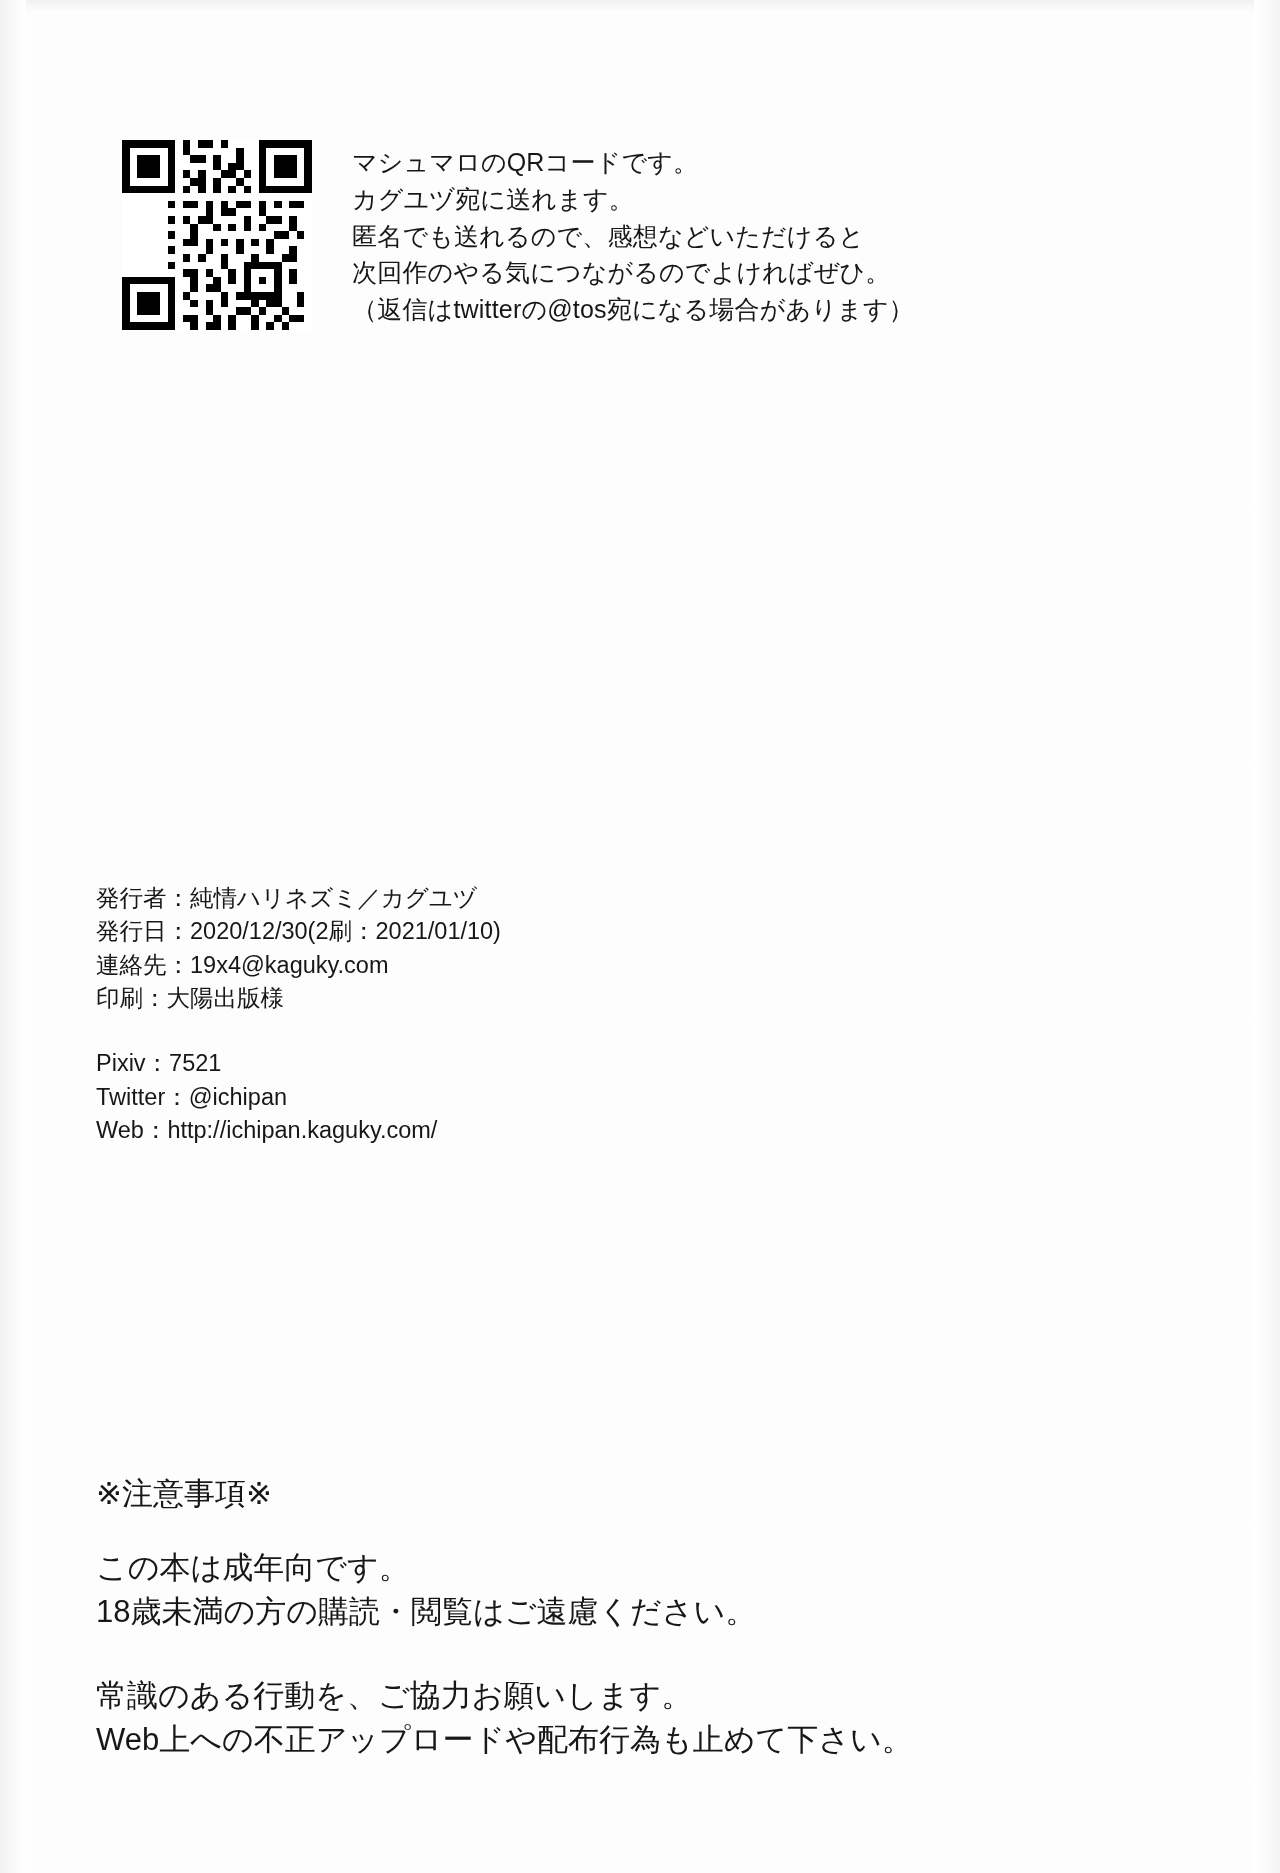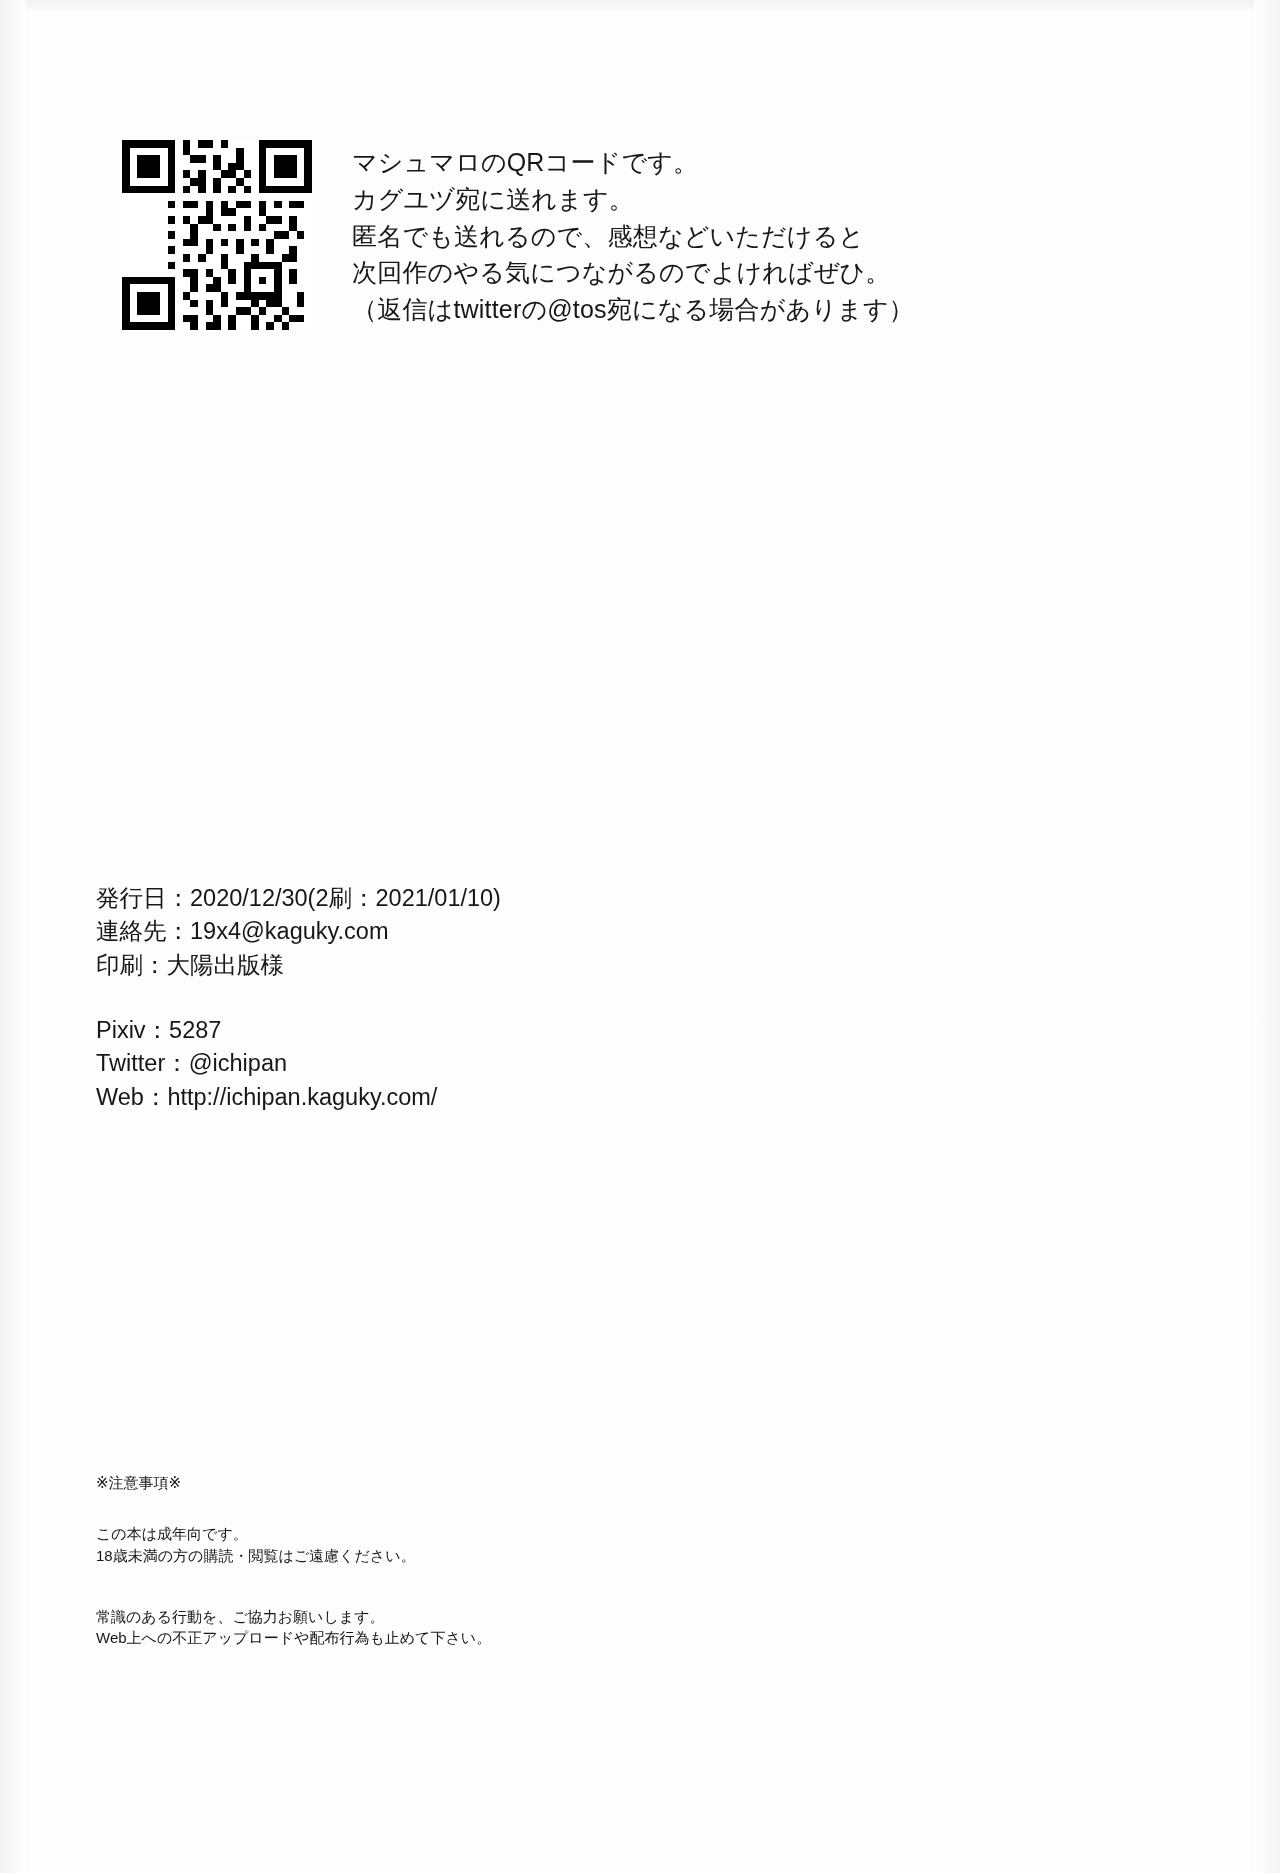--- a/index.html
+++ b/index.html
@@ -65,21 +65,21 @@
   }
   .colophon .gap {
     height: 32px;
   }
 
   
   .notice {
     position: absolute;
     left: 96px;
     top: 1472px;
-    font-size: 15px;
+    font-size: 31px;
     line-height: 1.42;
     color: #171717;
   }
   .notice .heading {
     margin-bottom: 30px;
   }
   .notice .para {
     margin-bottom: 40px;
   }
   .notice .para:last-child {
@@ -234,25 +234,26 @@
       </g>
     </svg>
     <div class="qr-text">マシュマロのQRコードです。
 カグユヅ宛に送れます。
 匿名でも送れるので、感想などいただけると
 次回作のやる気につながるのでよければぜひ。
 （返信はtwitterの@tos宛になる場合があります）</div>
   </div>
 
   <div class="colophon">
+    <div class="line">発行者：純情ハリネズミ／カグユヅ</div>
     <div class="line">発行日：2020/12/30(2刷：2021/01/10)</div>
     <div class="line">連絡先：19x4@kaguky.com</div>
     <div class="line">印刷：大陽出版様</div>
     <div class="gap"></div>
-    <div class="line">Pixiv：5287</div>
+    <div class="line">Pixiv：7521</div>
     <div class="line">Twitter：@ichipan</div>
     <div class="line">Web：http://ichipan.kaguky.com/</div>
   </div>
 
   <div class="notice">
     <div class="line heading">※注意事項※</div>
     <div class="para">
       <div class="line">この本は成年向です。</div>
       <div class="line">18歳未満の方の購読・閲覧はご遠慮ください。</div>
     </div>

